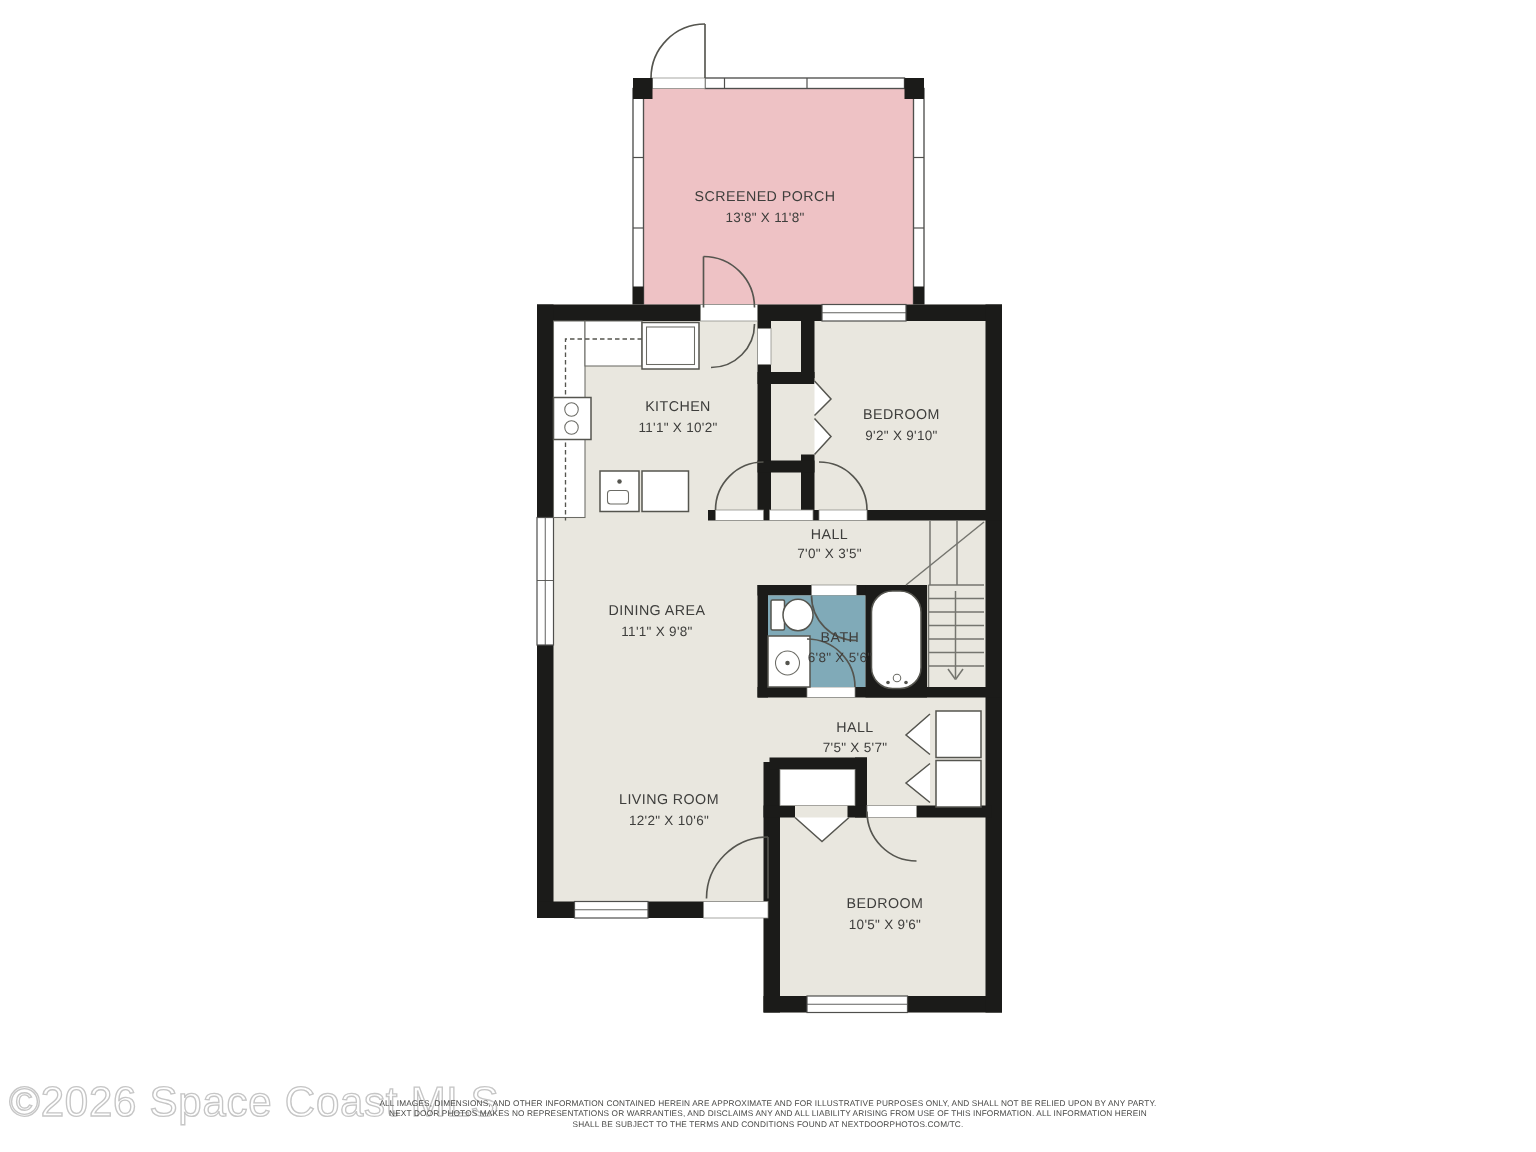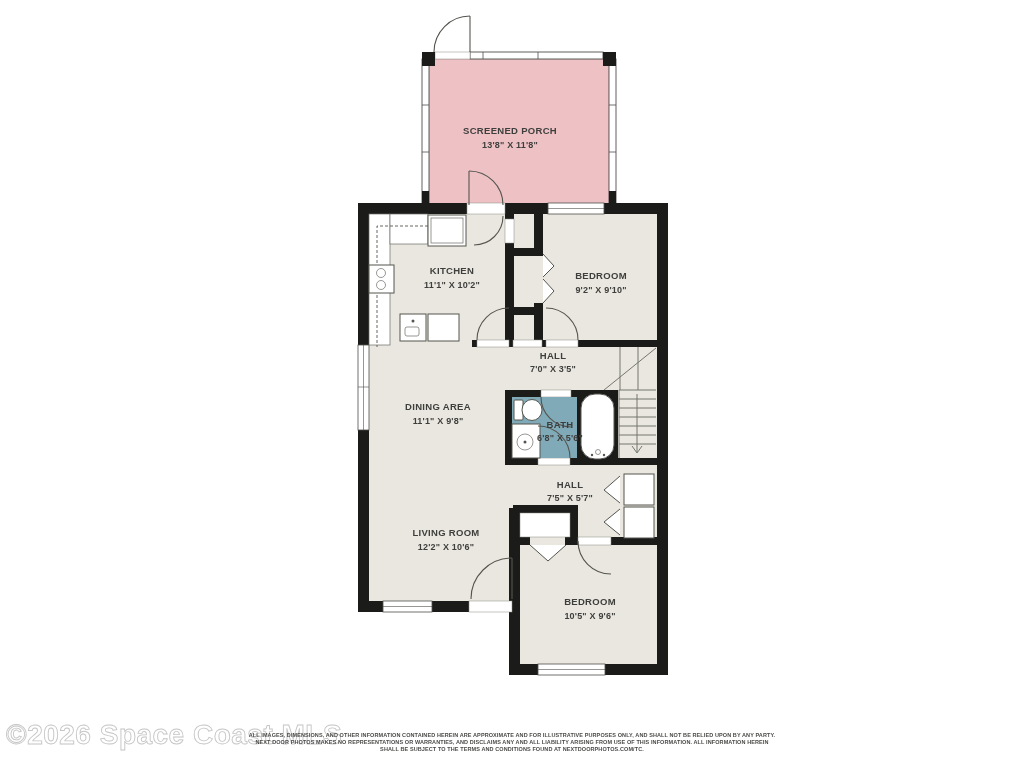--- a/index.html
+++ b/index.html
@@ -1,17 +1,17 @@
 <!DOCTYPE html>
 <html><head>
 <meta charset="utf-8">
 <style>
   html,body{margin:0;padding:0;background:#ffffff;}
   #stage{position:relative;width:896px;height:768px;background:#ffffff;overflow:hidden;
-         font-family:"Liberation Sans", sans-serif;font-weight:bold;}
+         font-family:"Liberation Sans", sans-serif;}
   svg{position:absolute;left:0;top:0;}
   .wall{fill:#1b1b19;}
   .floor{fill:#e9e7df;}
   .fix{fill:#ffffff;stroke:#55554f;stroke-width:1;}
   .fixthin{fill:#ffffff;stroke:#6b6b65;stroke-width:0.7;}
   .arc{fill:none;stroke:#55554f;stroke-width:1.1;}
   .leaf{stroke:#55554f;stroke-width:1.1;}
   .win{fill:#ffffff;stroke:#4f4f4d;stroke-width:0.8;}
   .winline{stroke:#4f4f4d;stroke-width:0.6;}
   .open{fill:#ffffff;stroke:#8a8a85;stroke-width:0.5;}

